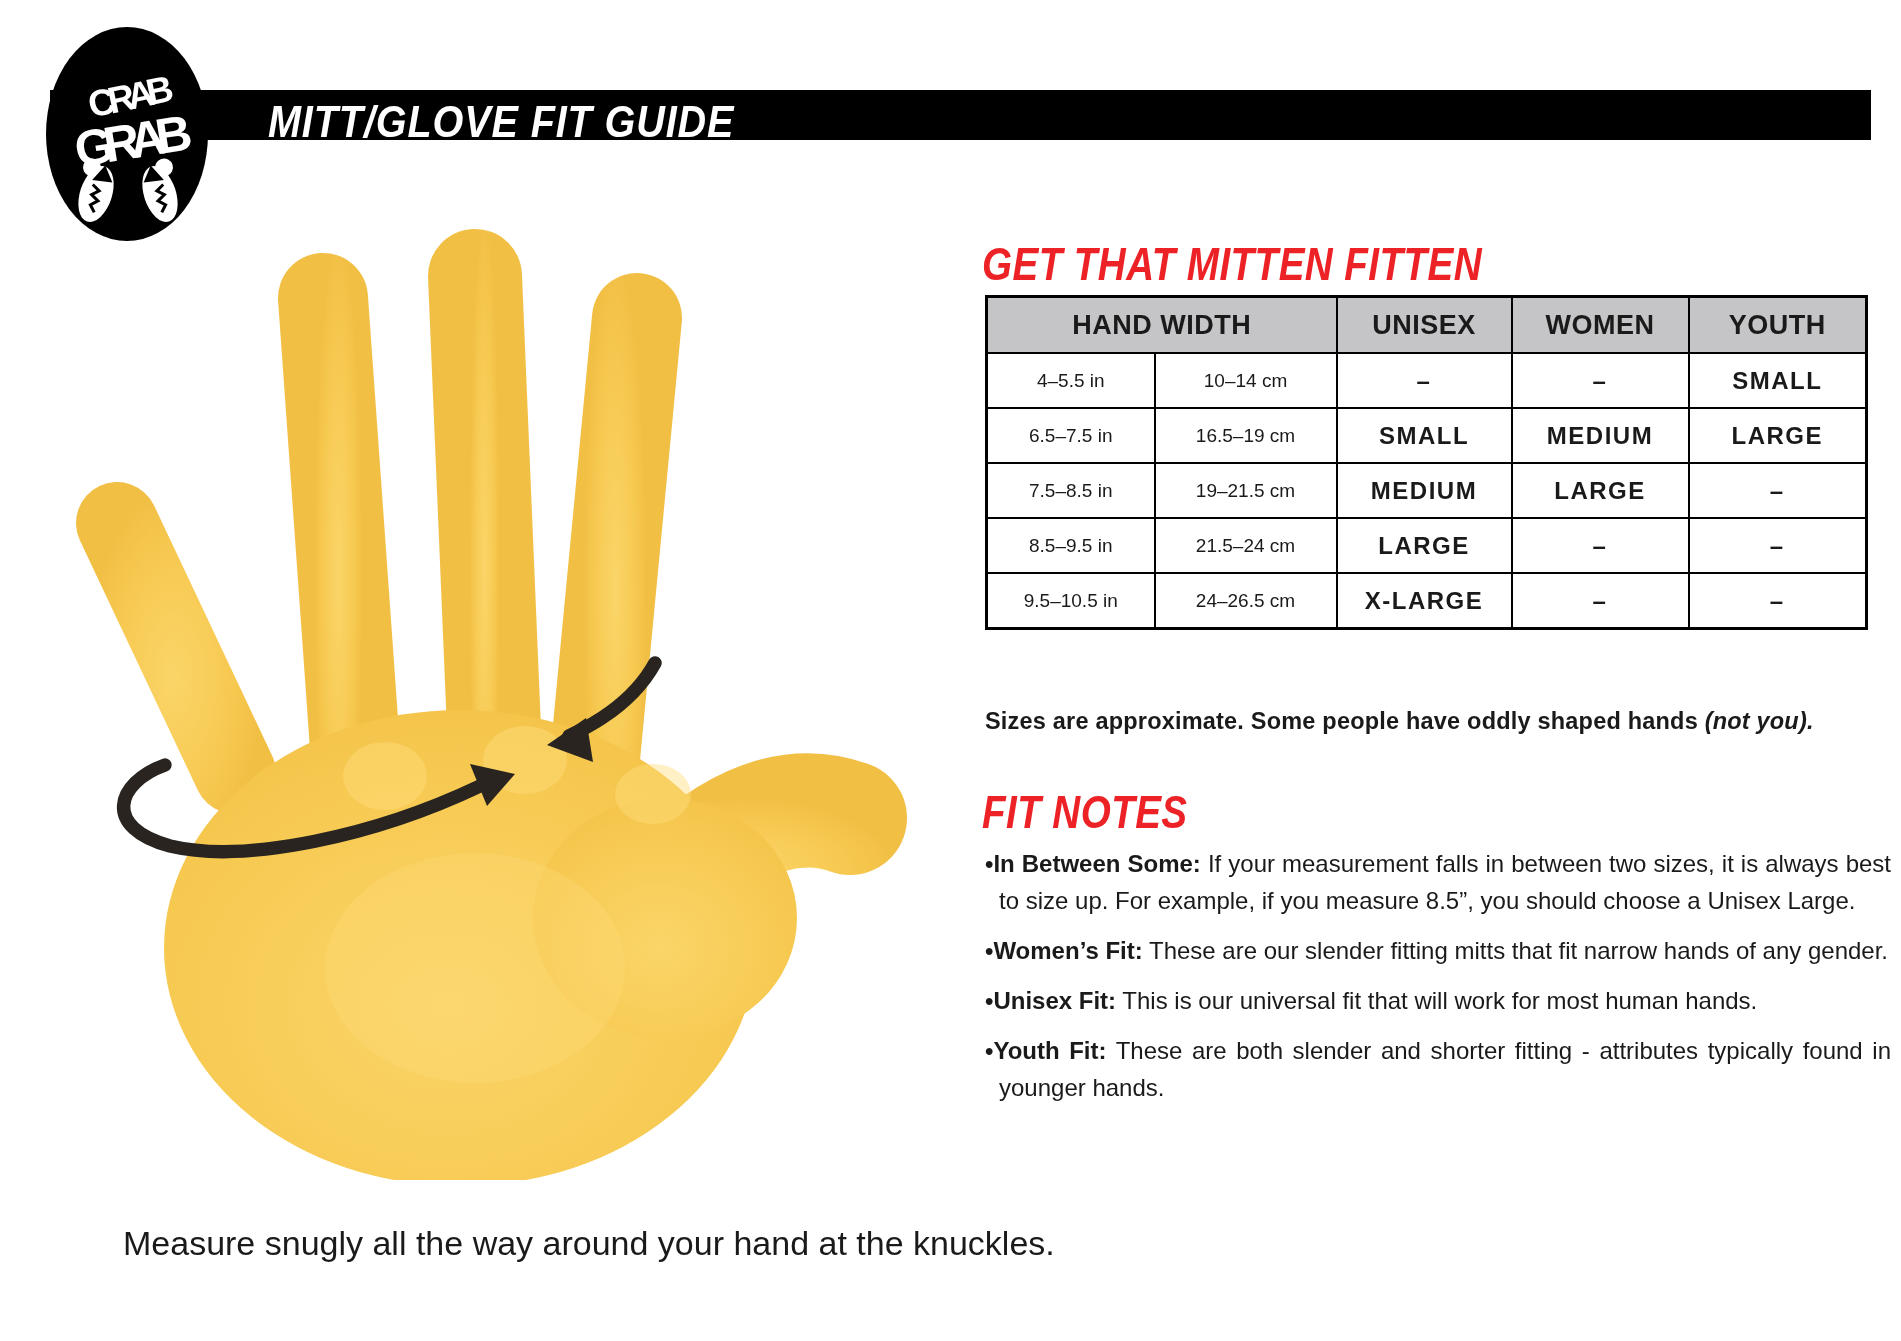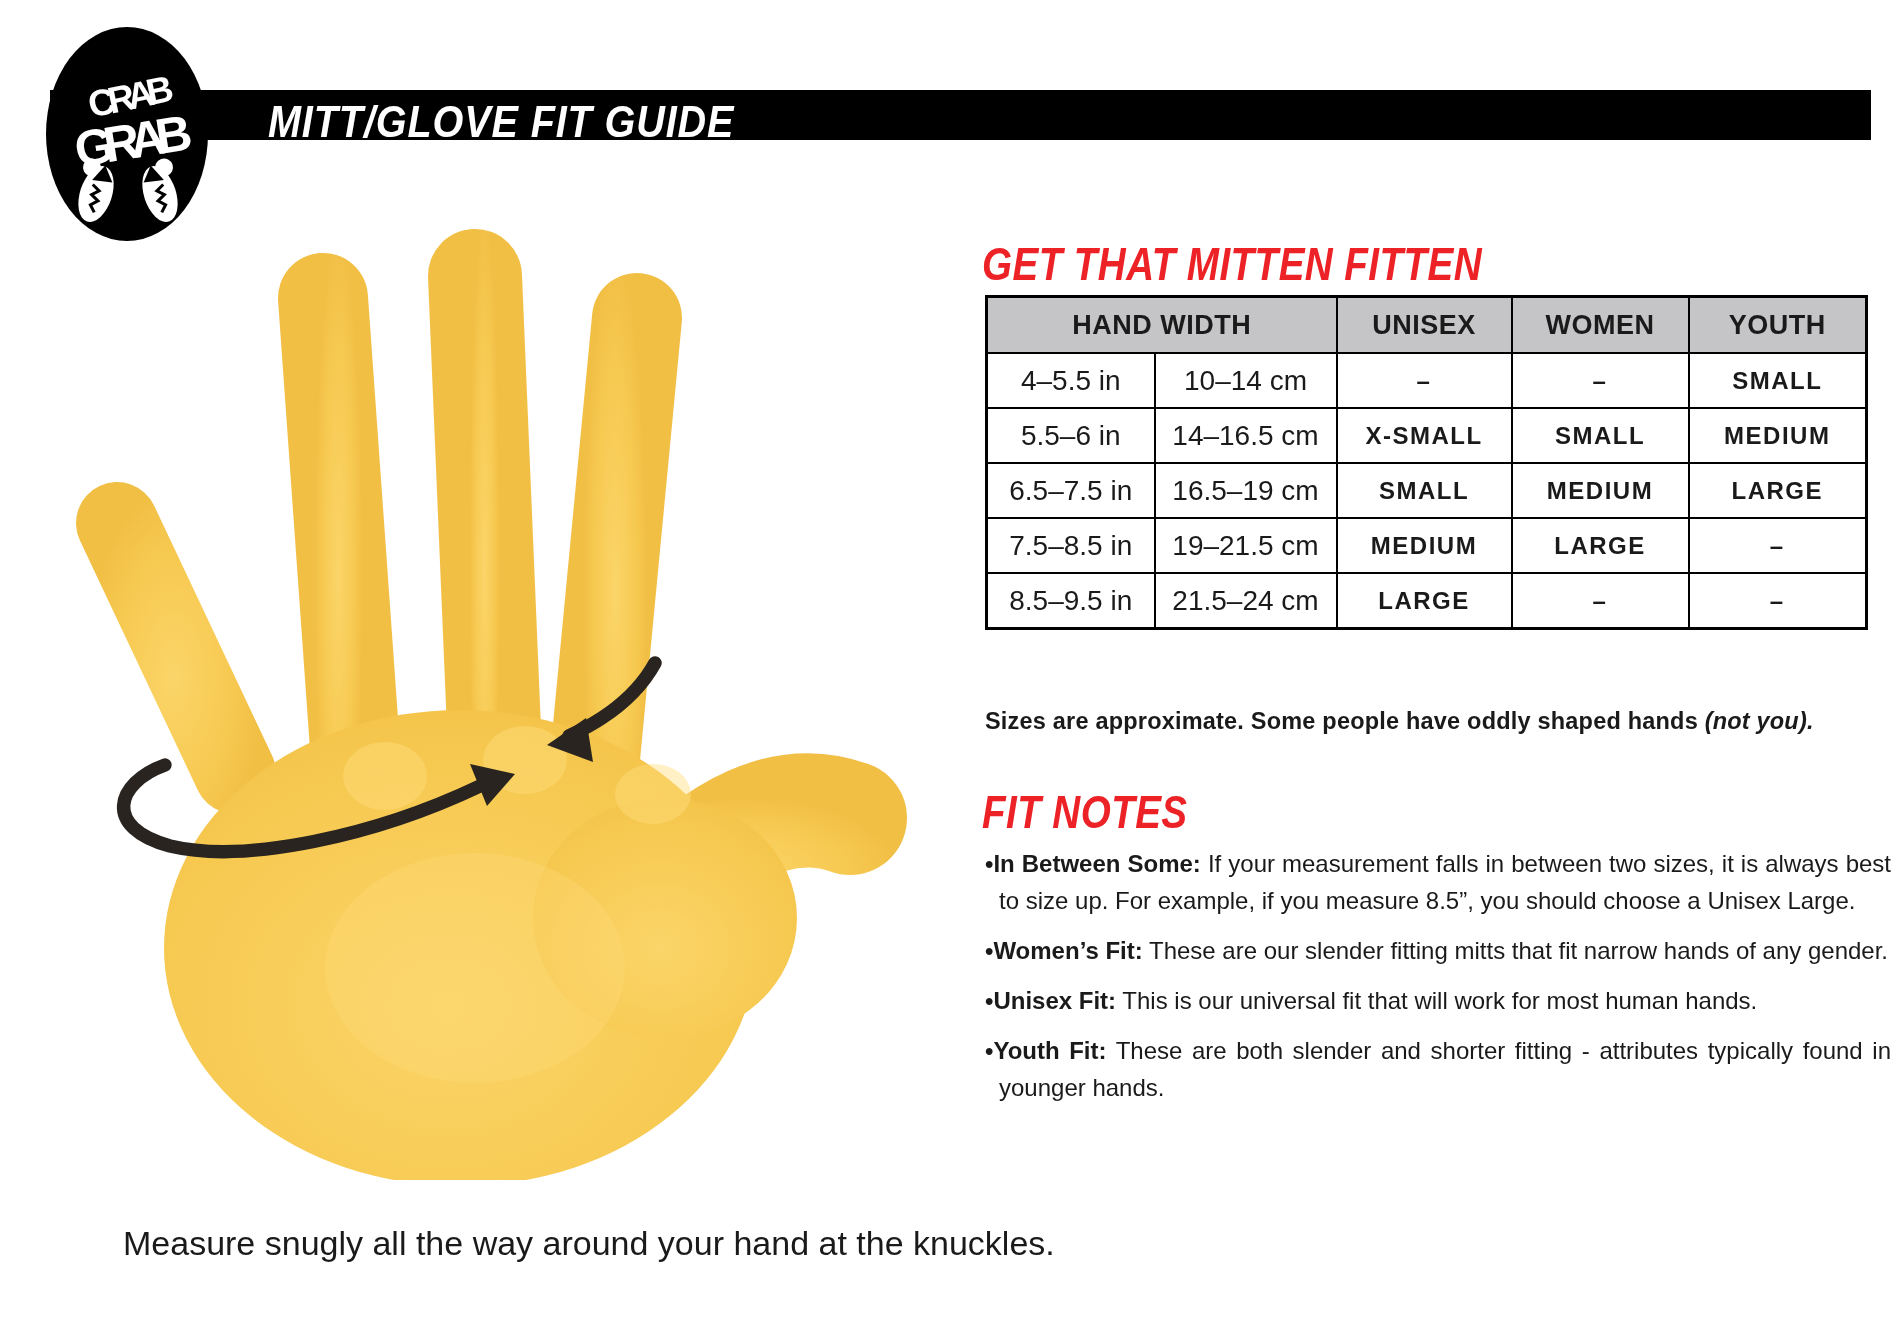--- a/index.html
+++ b/index.html
@@ -28,21 +28,21 @@
   .size-table{
     position:absolute;left:985px;top:295px;border-collapse:collapse;table-layout:fixed;
   }
   .size-table td,.size-table th{
     border:2.5px solid #000;text-align:center;vertical-align:middle;padding:0;
   }
   .size-table{border:3px solid #000;}
   .size-table th{
     background:#C5C5C7;font-size:27px;font-weight:bold;letter-spacing:.5px;height:54px;
   }
-  .size-table td{height:53px;font-size:28px;}
+  .size-table td{height:53px;font-size:19px;}
   .size-table td.size{font-weight:bold;font-size:24px;letter-spacing:1.5px;}
   .col-in{width:168px;} .col-cm{width:182px;} .col-u{width:175px;}
   .col-w{width:177px;} .col-y{width:178px;}
   .table-note{
     position:absolute;left:985px;top:708px;width:905px;font-size:23.5px;font-weight:bold;
     white-space:nowrap;letter-spacing:.2px;
   }
   .table-note .it{font-style:italic;text-align:right;}
   .fit-notes{position:absolute;left:985px;top:845px;width:906px;}
   .fit-notes p{
@@ -142,47 +142,47 @@
   </thead>
   <tbody id="size-rows">
       <tr>
         <td>4–5.5 in</td>
         <td>10–14 cm</td>
         <td class="size">–</td>
         <td class="size">–</td>
         <td class="size">SMALL</td>
       </tr>
       <tr>
-        <td>5.5–6 in</td>
-        <td>14–16.5 cm</td>
-        <td class="size">X-SMALL</td>
-        <td class="size">SMALL</td>
-        <td class="size">MEDIUM</td>
-      </tr>
-      <tr>
         <td>6.5–7.5 in</td>
         <td>16.5–19 cm</td>
         <td class="size">SMALL</td>
         <td class="size">MEDIUM</td>
         <td class="size">LARGE</td>
       </tr>
       <tr>
         <td>7.5–8.5 in</td>
         <td>19–21.5 cm</td>
         <td class="size">MEDIUM</td>
         <td class="size">LARGE</td>
         <td class="size">–</td>
       </tr>
       <tr>
         <td>8.5–9.5 in</td>
         <td>21.5–24 cm</td>
         <td class="size">LARGE</td>
         <td class="size">–</td>
         <td class="size">–</td>
       </tr>
+      <tr>
+        <td>9.5–10.5 in</td>
+        <td>24–26.5 cm</td>
+        <td class="size">X-LARGE</td>
+        <td class="size">–</td>
+        <td class="size">–</td>
+      </tr>
     </tbody>
 </table>
 
 <div class="table-note"><span>Sizes are approximate. Some people have oddly shaped hands </span><span class="it">(not you).</span></div>
 
 <div class="red-heading" id="heading-fitnotes">FIT NOTES</div>
 
 <div class="fit-notes" id="fit-notes">
     <p><b>•In Between Some:</b><span> If your measurement falls in between two sizes, it is always best to size up. For example, if you measure 8.5”, you should choose a Unisex Large.</span></p>
     <p><b>•Women’s Fit:</b><span> These are our slender fitting mitts that fit narrow hands of any gender.</span></p>

